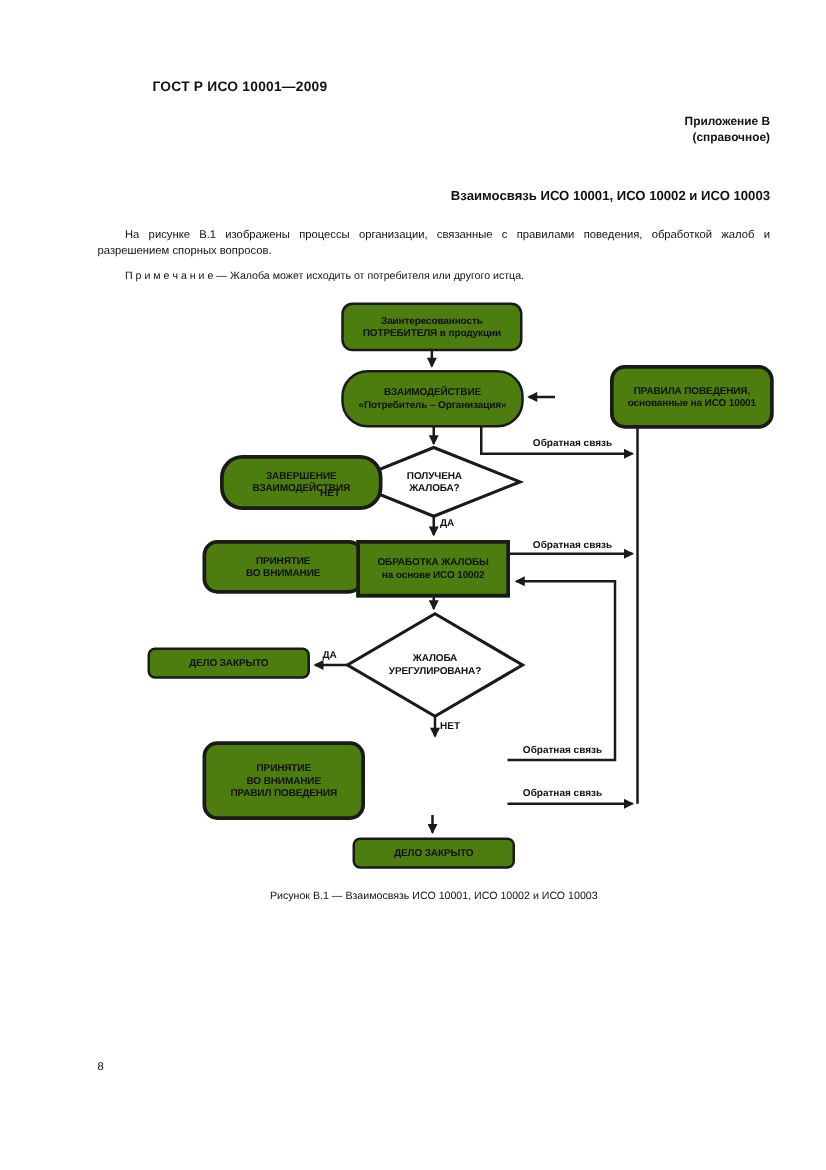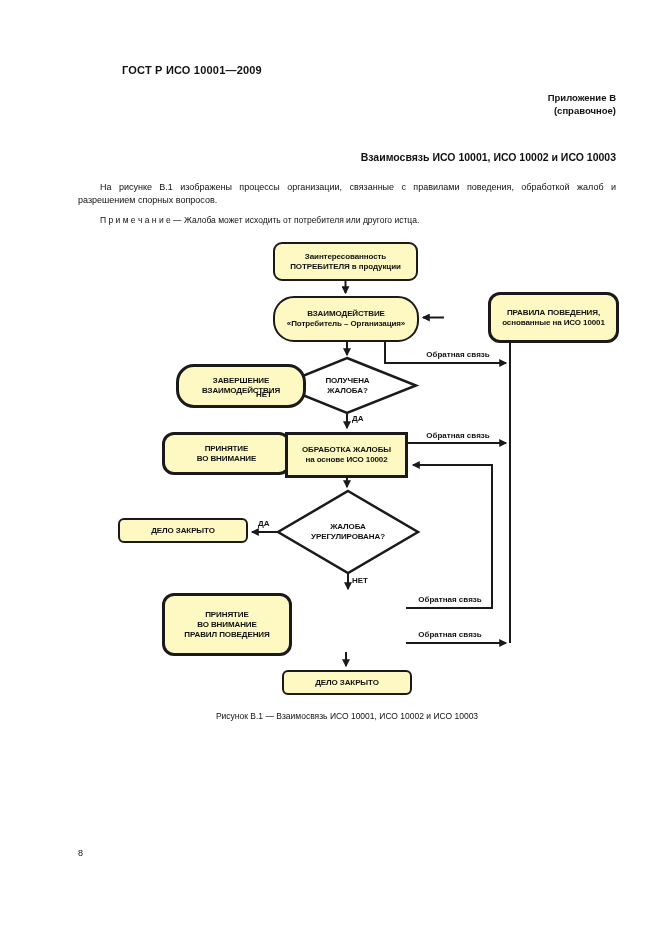--- a/index.html
+++ b/index.html
@@ -16,21 +16,21 @@
     position:absolute; left:78px; top:181px; width:538px; margin:0;
     font-size:9px; line-height:13px; text-align:justify; text-indent:22px;
   }
   .note-text {
     position:absolute; left:78px; top:215px; width:538px; margin:0;
     font-size:8.5px; line-height:11px; text-indent:22px;
   }
   .flowchart { position:absolute; left:80px; top:240px; width:500px; height:465px; }
   .flowchart svg { position:absolute; left:0; top:0; }
   .node {
-    position:absolute; box-sizing:border-box; background:#fef9c3;
+    position:absolute; box-sizing:border-box; background:#4d7c0f;
     display:flex; align-items:center; justify-content:center; text-align:center;
     font-weight:bold; font-size:8px; line-height:10px; white-space:pre-line;
     border:2.5px solid #1a1a1a; letter-spacing:-0.1px;
   }
   .node.start   { border-width:2.5px; border-radius:9px; }
   .node.rounded { border-width:3.5px; border-radius:12px;margin-left:44px; }
   .node.rect    { border-width:2.5px; border-radius:0; }
   .node.process { border-width:3px;   border-radius:0; }
   .node.terminal{ border-width:2.5px; border-radius:6px; }
   .diamond-text {

